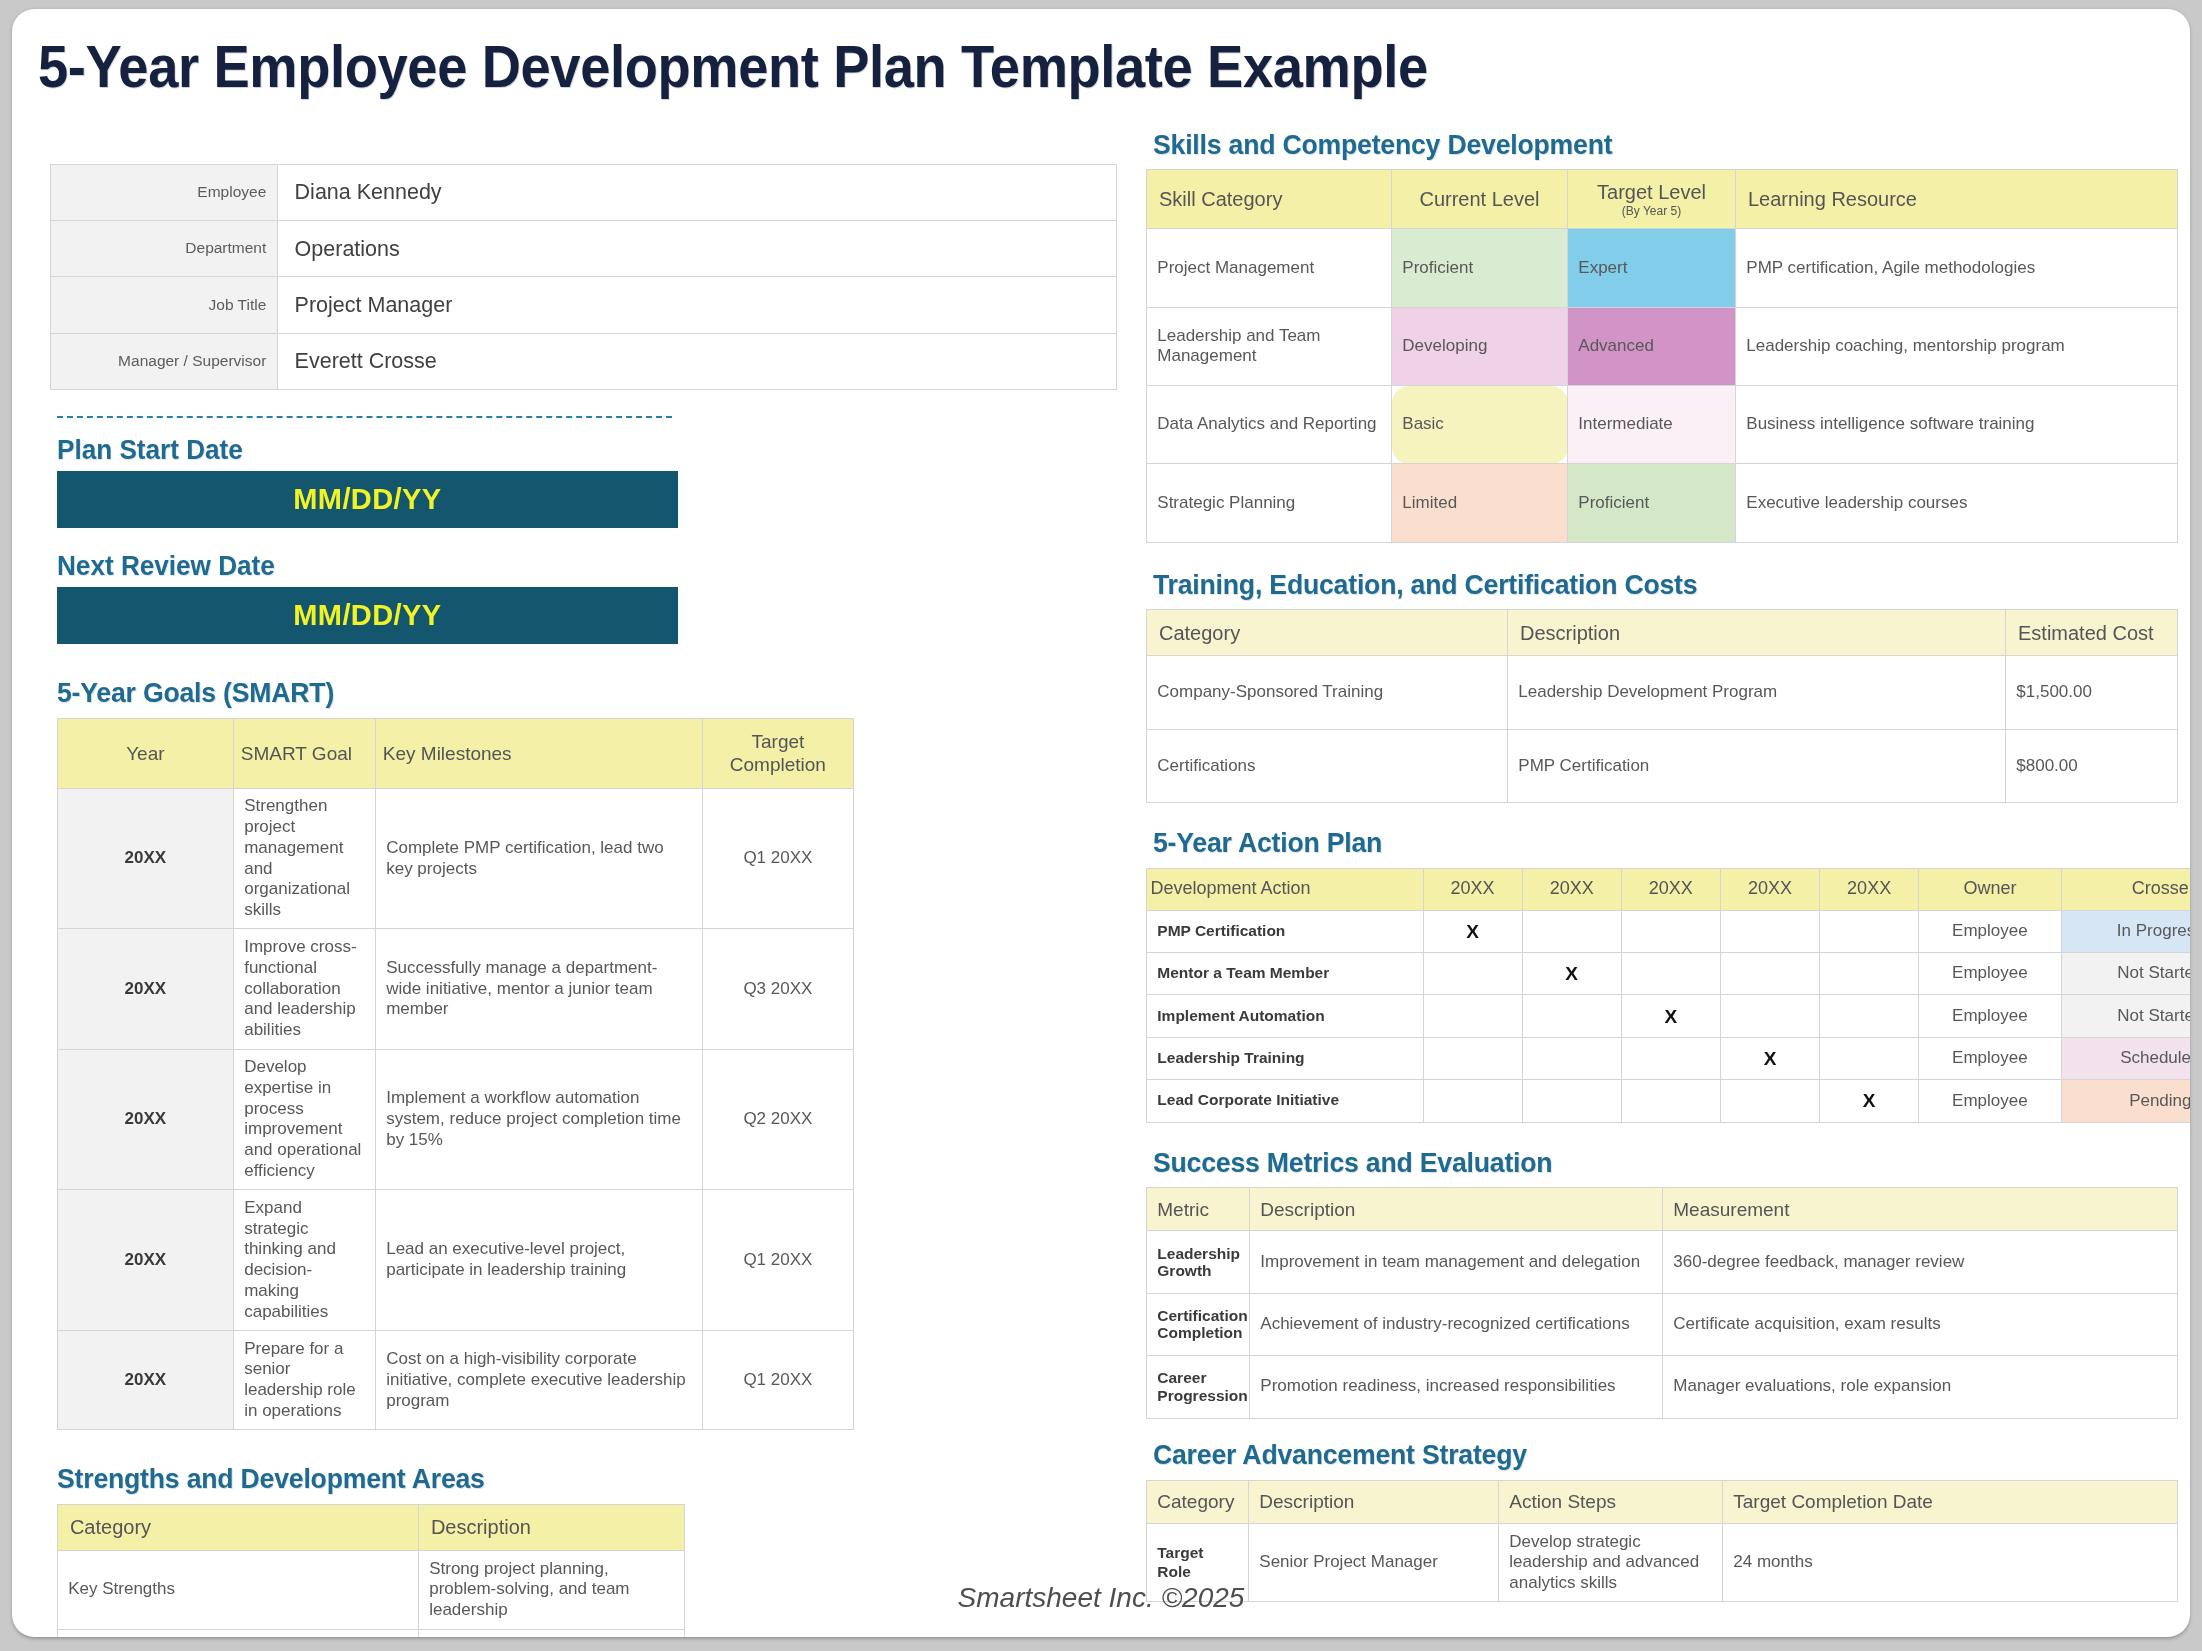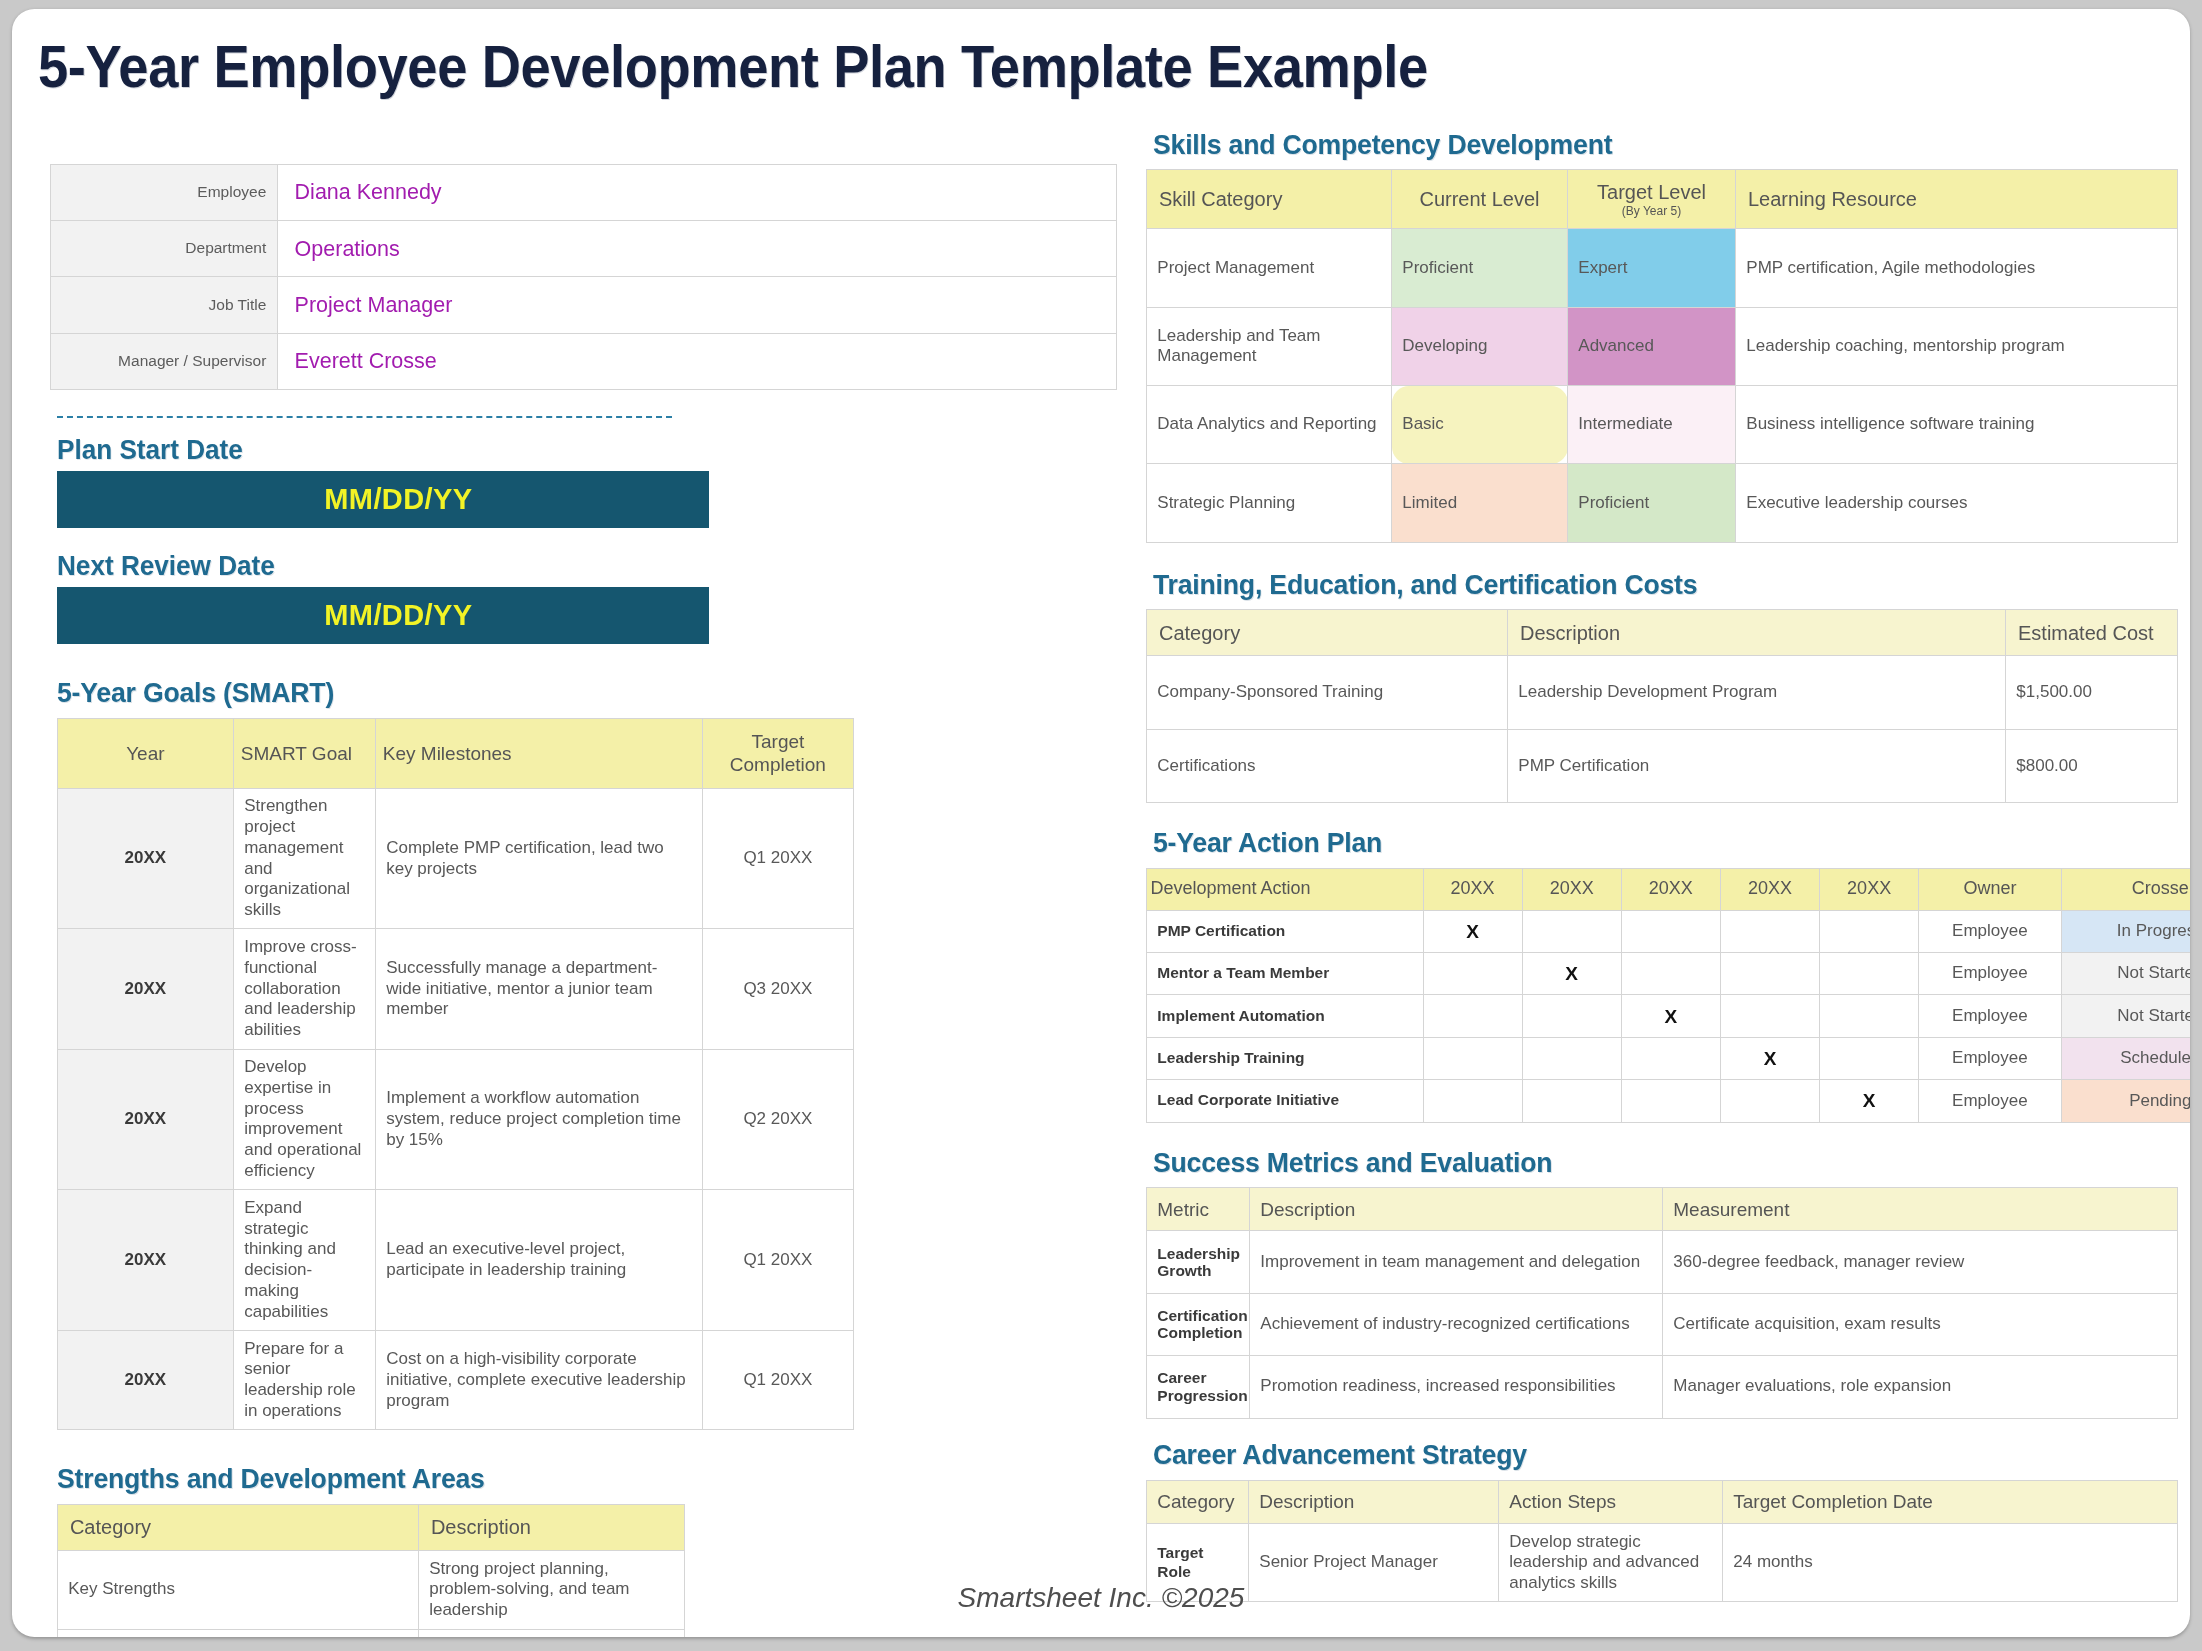--- a/index.html
+++ b/index.html
@@ -75,21 +75,21 @@
 
   
   .info td { height: 40px; font-size: 19px; }
   .info .lab {
     background: #f2f2f2;
     text-align: right;
     font-size: 15.5px;
     color: #5c5c5c;
     width: 205px;
   }
-  .info .val { font-size: 21.5px; color: #a21caf; padding-left: 17px; }
+  .info .val { font-size: 21.5px; color: #404040; padding-left: 17px; }
 
   .divider {
     margin: 26px 0 15.5px 6.9px;
     border-top: 2.6px dashed #2b7fa6;
     width: 615px;
     height: 0;
   }
 
   .date-label {
     color: #1f6a90;
@@ -105,21 +105,20 @@
     height: 57px;
     width: 621px;
     margin-left: 6.9px;
     display: flex;
     align-items: center;
     justify-content: center;
     color: #f2f326;
     font-size: 29px;
     font-weight: 700;
     letter-spacing: 0.4px;
-    padding-left: 31px;
   }
   .gap-sm { height: 22.4px; }
   .gap-md { height: 33px; }
 
   
   .goals col.c1 { width: 176px; }
   .goals col.c2 { width: 142px; }
   .goals col.c3 { width: 327px; }
   .goals col.c4 { width: 151px; }
   .goals td { font-size: 16.3px; padding: 10.3px 8.6px; }

